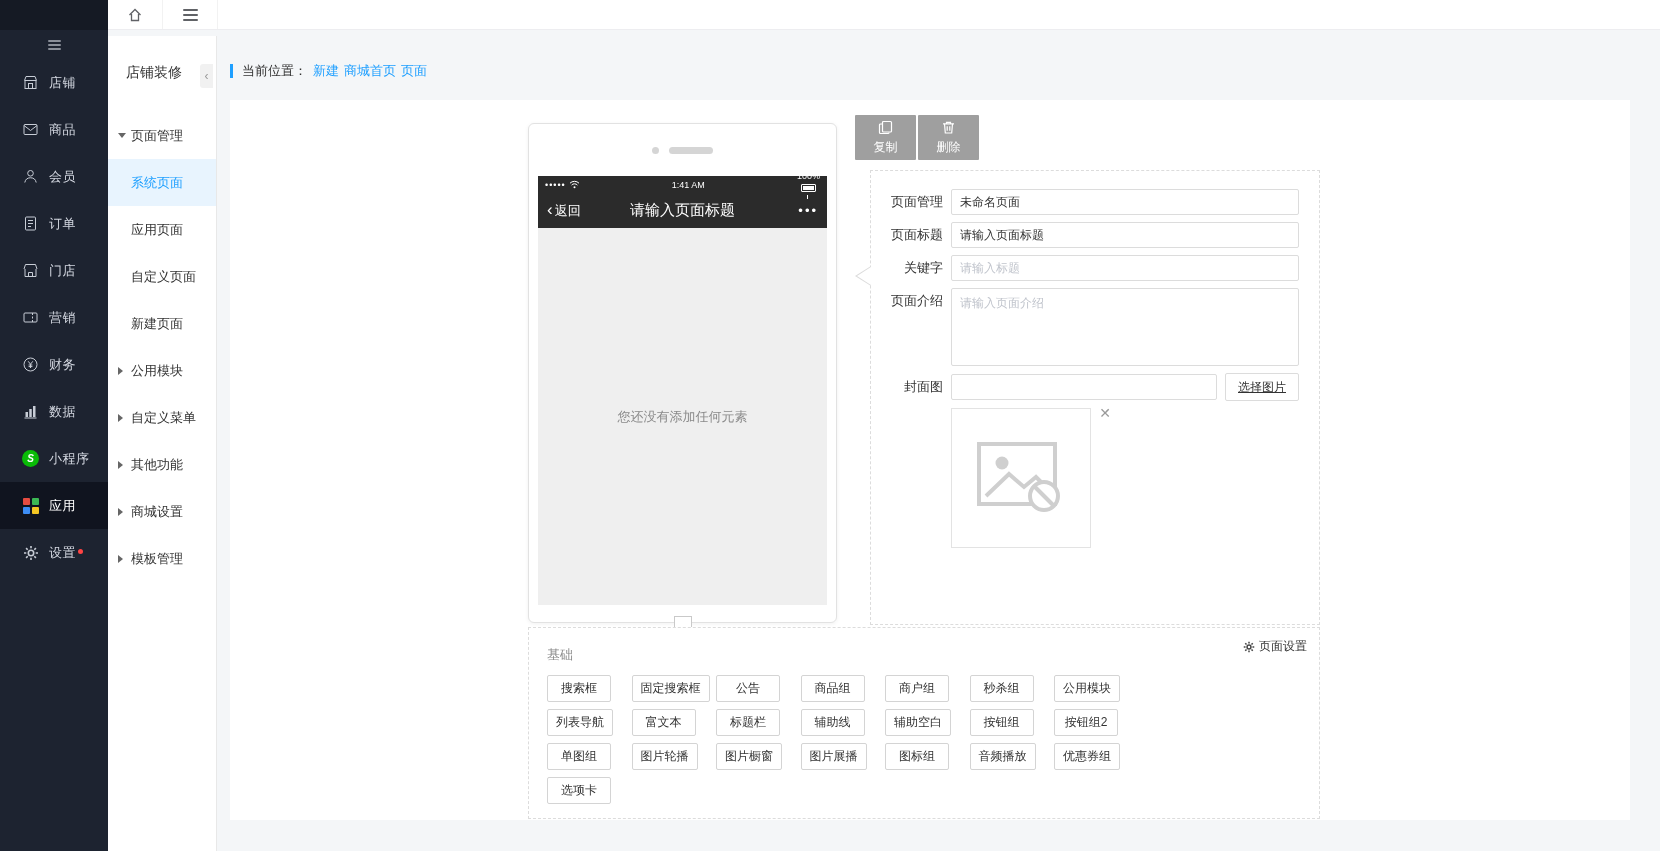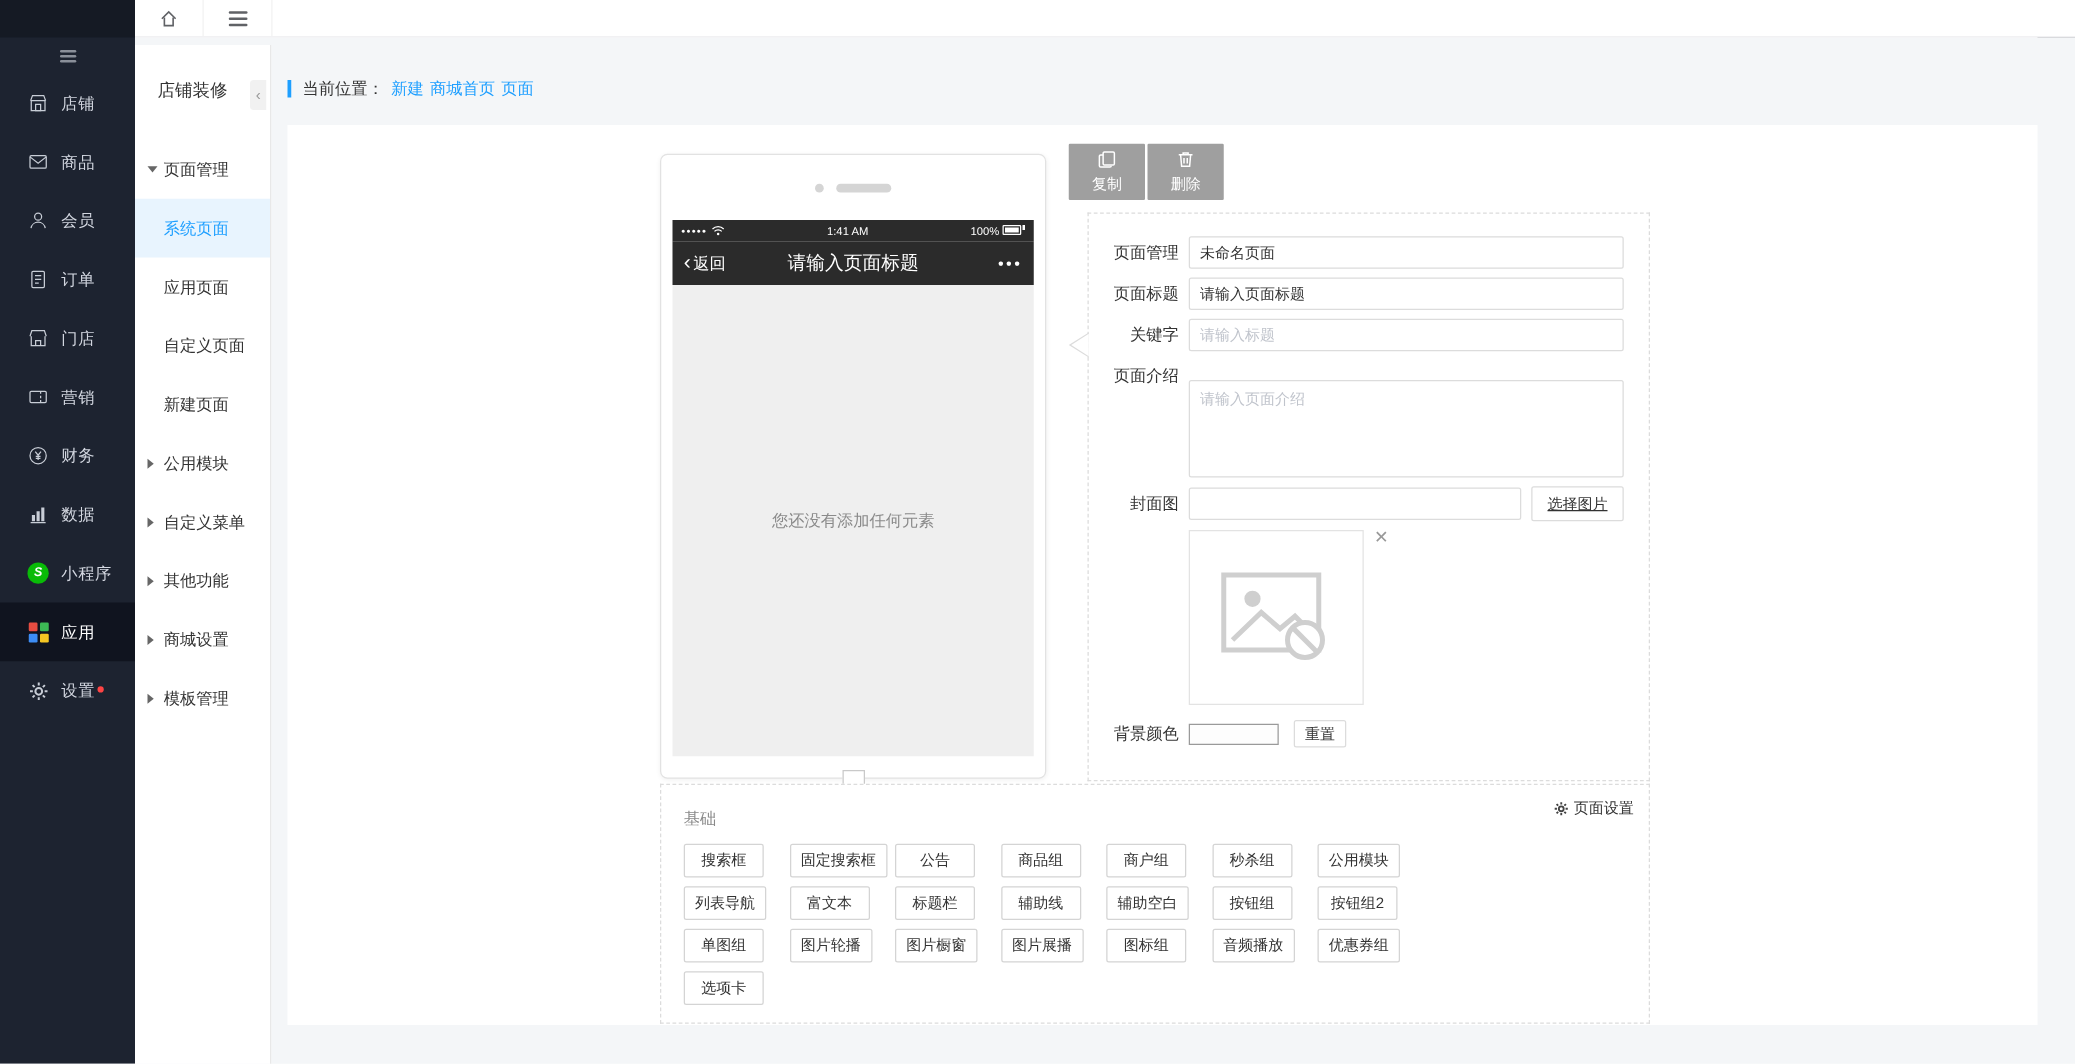--- a/index.html
+++ b/index.html
@@ -57,21 +57,21 @@
   .card { position:absolute; left:230px; top:100px; width:1400px; height:720px; background:#fff; z-index:1; }
 
   
   .phone { position:absolute; left:298px; top:23px; width:309px; height:500px; background:#fff; border:1px solid #e2e2e2; border-radius:6px; box-shadow:0 1px 4px rgba(0,0,0,.06); }
   .ph-speaker { height:52px; display:flex; align-items:center; justify-content:center; gap:10px; }
   .ph-dot { width:7px; height:7px; border-radius:50%; background:#d5d5d5; }
   .ph-pill { width:44px; height:7px; border-radius:4px; background:#d5d5d5; }
   .ph-screen { margin:0 9px; }
   .ph-status { height:17px; background:#2b2b2b; color:#fff; font-size:9px; display:flex; align-items:center; justify-content:space-between; padding:0 7px; }
   .ph-sig { display:flex; align-items:center; gap:3px; letter-spacing:1px; }
-  .ph-bat { display:flex; align-items:flex-start; gap:3px; }
+  .ph-bat { display:flex; align-items:center; gap:3px;flex-direction:column; }
   .battery { width:15px; height:8px; border:1px solid #fff; border-radius:1px; padding:1px; position:relative; }
   .battery .bfill { display:block; width:100%; height:100%; background:#fff; }
   .bcap { width:1.5px; height:4px; background:#fff; margin-left:-2px; }
   .ph-nav { height:35px; background:#2b2b2b; color:#fff; display:flex; align-items:center; padding:0 9px; }
   .ph-back { display:flex; align-items:center; gap:2px; font-size:13px; width:60px; cursor:pointer; }
   .ph-back .chev { font-size:17px; line-height:1; margin-top:-2px; }
   .ph-title { flex:1; text-align:center; font-size:15px; }
   .ph-more { width:60px; text-align:right; font-size:13px; letter-spacing:2px; cursor:pointer; }
   .ph-content { height:377px; background:#efefef; display:flex; align-items:center; justify-content:center; }
   .ph-empty { color:#8a8a8a; font-size:13px; }
@@ -84,21 +84,21 @@
   
   .form-panel { position:absolute; left:640px; top:70px; width:450px; height:455px; border:1px dashed #dcdcdc; background:#fff; padding:18px 20px 0 0; }
   .form-pointer, .form-pointer::after { position:absolute; width:0; height:0; border-style:solid; }
   .form-pointer { left:-16px; top:95px; border-width:10px 16px 10px 0; border-color:transparent #dcdcdc transparent transparent; }
   .form-pointer::after { content:""; left:2px; top:-9px; border-width:9px 14px 9px 0; border-color:transparent #fff transparent transparent; }
   .frow { display:flex; align-items:center; margin-bottom:7px; }
   .frow.top { align-items:flex-start; }
   .flabel { width:72px; flex:none; text-align:right; margin-right:8px; font-size:13px; color:#333; line-height:26px; }
   .finput { flex:1; height:26px; border:1px solid #dcdcdc; border-radius:2px; padding:0 8px; font-size:12px; color:#333; outline:none; background:#fff; }
   .finput::placeholder, .ftextarea::placeholder { color:#c0c4cc; }
-  .ftextarea { flex:1; height:78px; border:1px solid #dcdcdc; border-radius:2px; padding:6px 8px; font-size:12px; color:#333; outline:none; resize:none; font-family:inherit;margin-top:16px; }
+  .ftextarea { flex:1; height:78px; border:1px solid #dcdcdc; border-radius:2px; padding:6px 8px; font-size:12px; color:#333; outline:none; resize:none; font-family:inherit; }
   .fnote { margin:-1px 0 8px 80px; font-size:12px; color:#999; }
   .select-img-btn { height:28px; margin-left:8px; padding:0 12px; border:1px solid #dcdcdc; border-radius:2px; background:#fff; font-size:12px; color:#333; cursor:pointer;text-decoration:underline; }
   .img-box-wrap { margin:4px 0 10px 80px; position:relative; width:140px; }
   .img-box { width:140px; height:140px; border:1px solid #e3e3e3; display:flex; align-items:center; justify-content:center; }
   .img-close { position:absolute; right:-20px; top:-2px; color:#999; font-size:14px; cursor:pointer; line-height:1; }
   .swatch { width:72px; height:17px; border:1px solid #9a9a9a; background:#fdfdfd; cursor:pointer; }
   .reset-btn { margin-left:12px; height:22px; padding:0 8px; border:1px solid #dcdcdc; border-radius:2px; background:#fff; font-size:12px; color:#333; cursor:pointer; }
 
   
   .comp-panel { position:absolute; left:298px; top:527px; width:792px; height:192px; border:1px dashed #dcdcdc; background:#fff; display:flex; }
@@ -401,25 +401,20 @@
           <rect x="4" y="4" width="76" height="60" fill="none" stroke="#cfcfcf" stroke-width="4"></rect>
           <circle cx="27" cy="23" r="6.5" fill="#cfcfcf"></circle>
           <path d="M11 56L34 34l15 13 12-10 15 15" fill="none" stroke="#cfcfcf" stroke-width="4"></path>
           <circle cx="69" cy="56" r="14" fill="#fff" stroke="#cfcfcf" stroke-width="4"></circle>
           <path d="M59.5 46.5l19.5 19.5" stroke="#cfcfcf" stroke-width="4"></path>
         </svg>
       </div>
       <span class="img-close">✕</span>
     </div>
 
-    <div class="frow">
-      <span class="flabel">背景颜色</span>
-      <span class="swatch"></span>
-      <button class="reset-btn">重置</button>
-    </div>
   </section>
 
   <section class="comp-panel">
     <div class="page-settings">
       <svg width="12" height="12" viewBox="0 0 16 16" fill="none" stroke="#444" stroke-width="2">
           <circle cx="8" cy="8" r="2.6"></circle>
           <path d="M8 1v2.4M8 12.6V15M1 8h2.4M12.6 8H15M3 3l1.7 1.7M11.3 11.3L13 13M13 3l-1.7 1.7M4.7 11.3L3 13"></path>
         </svg>
       <span>页面设置</span>
     </div>

